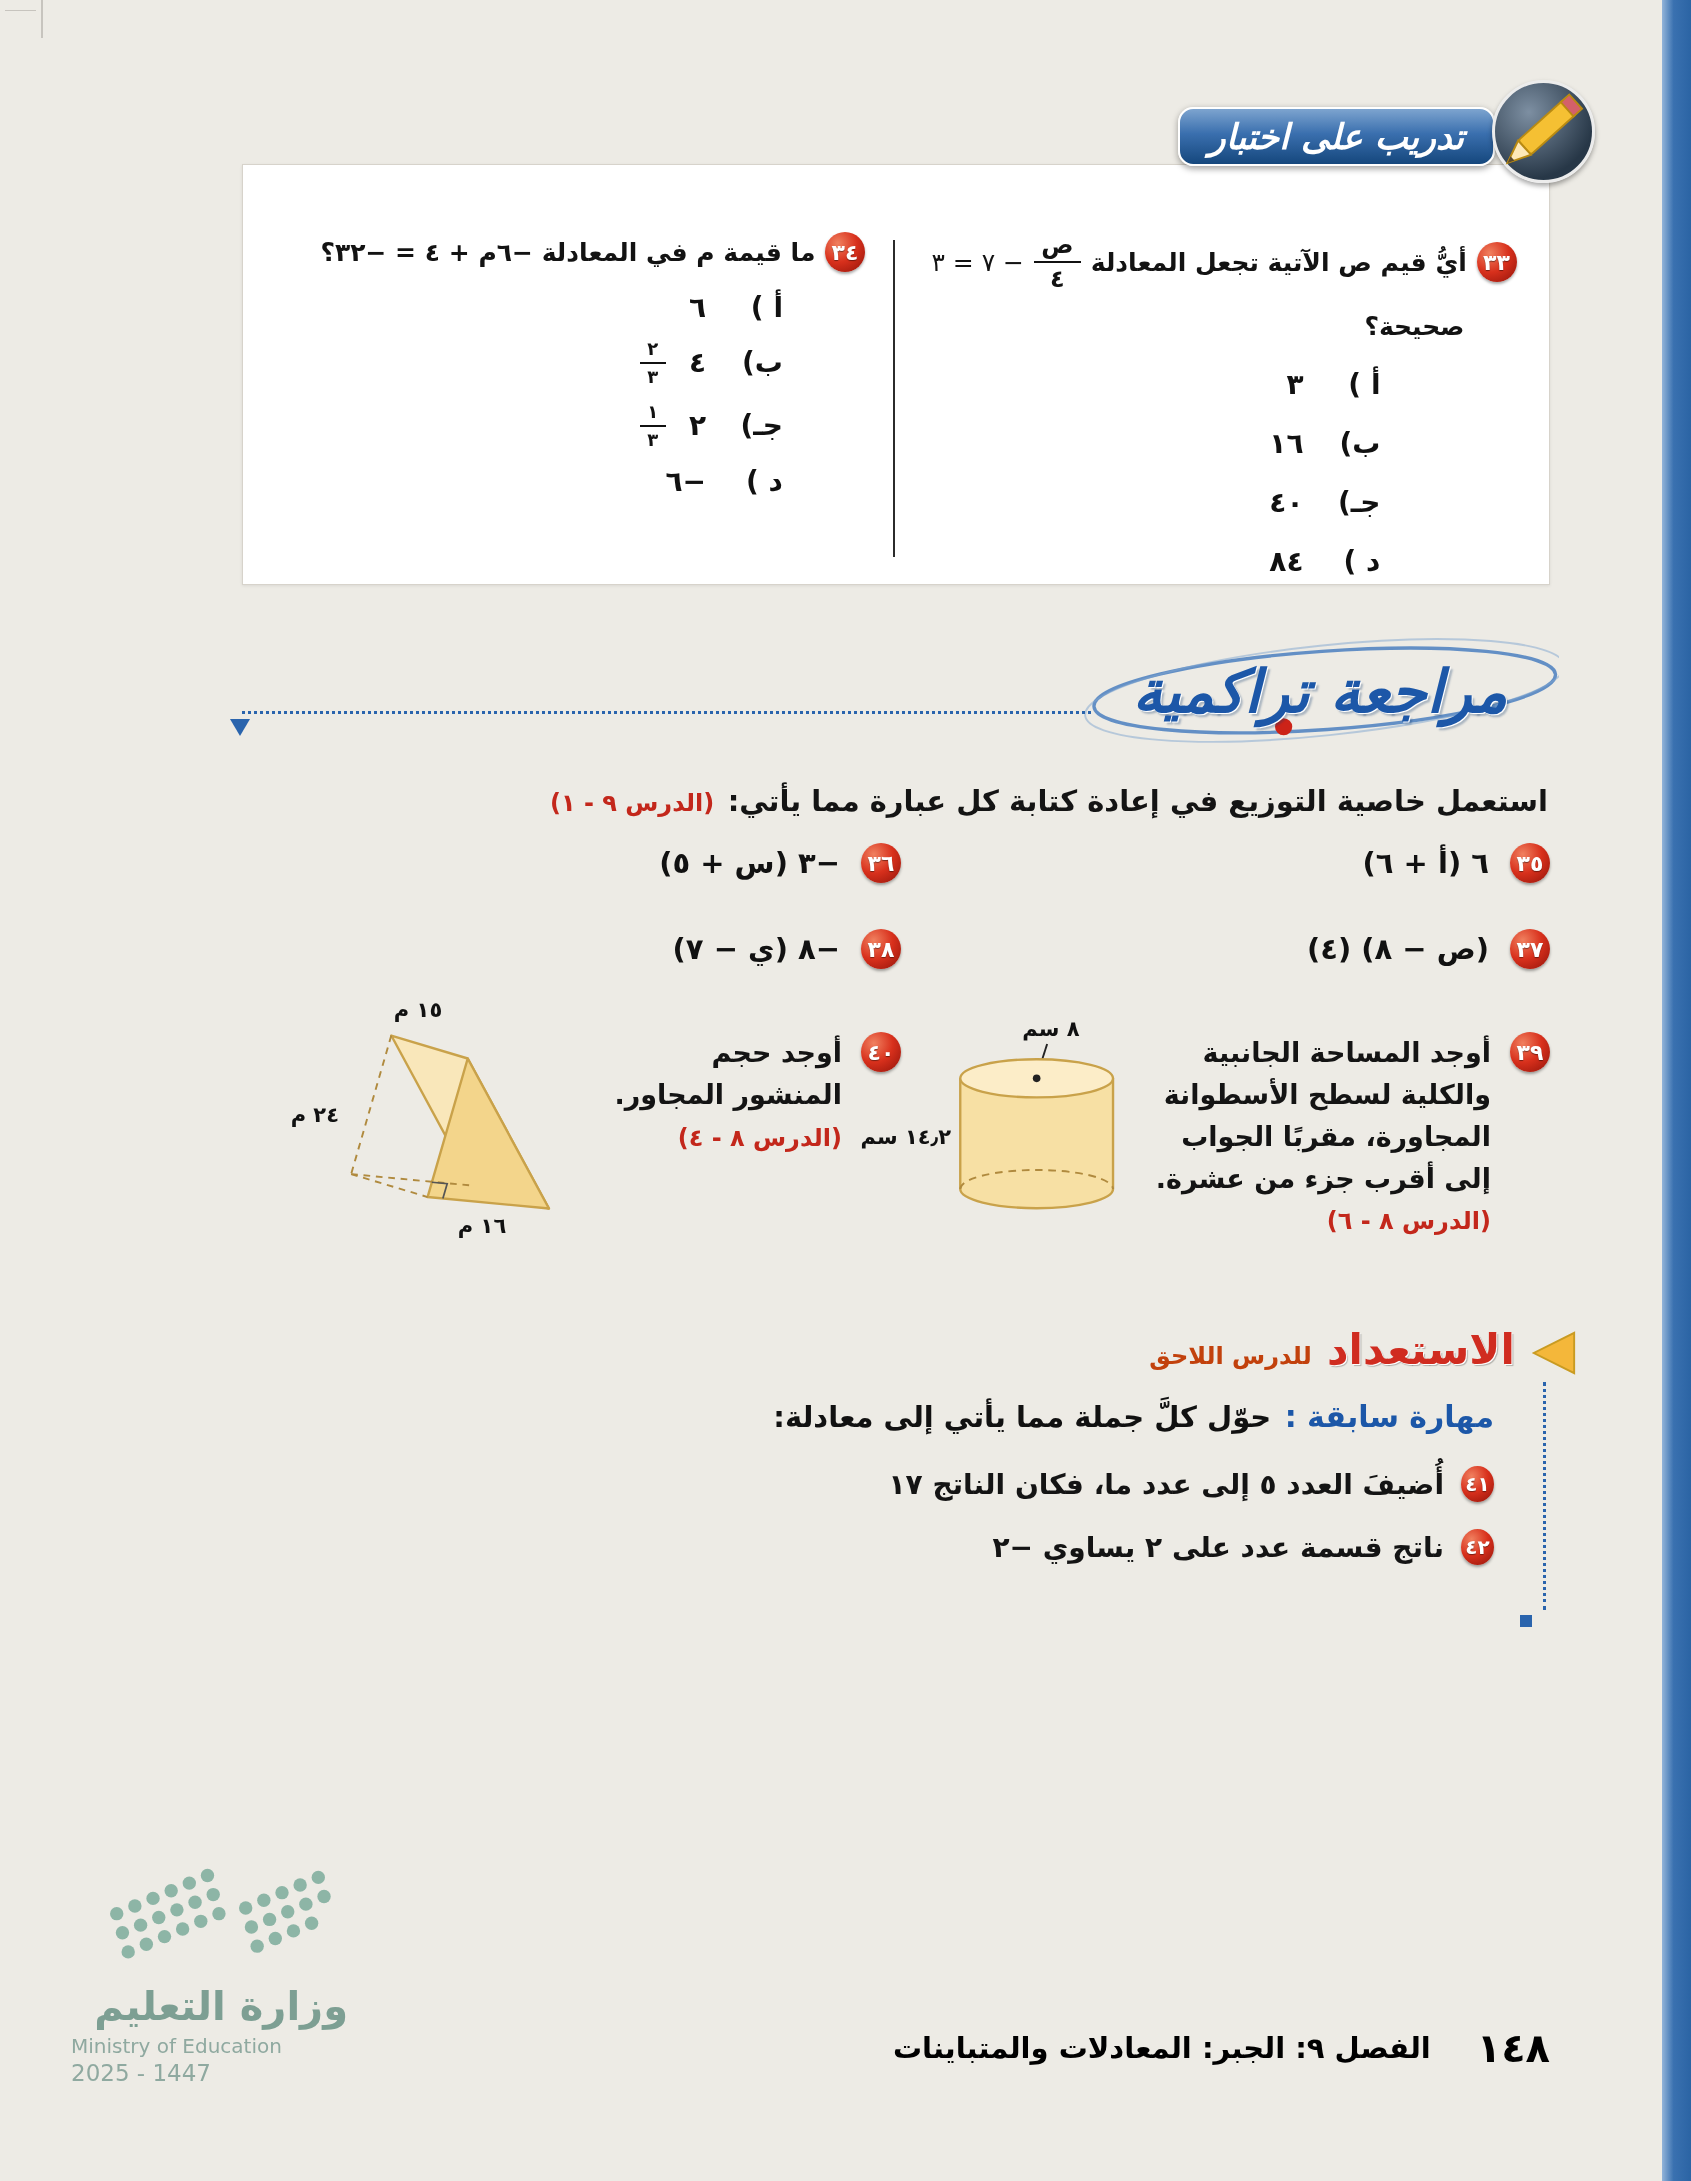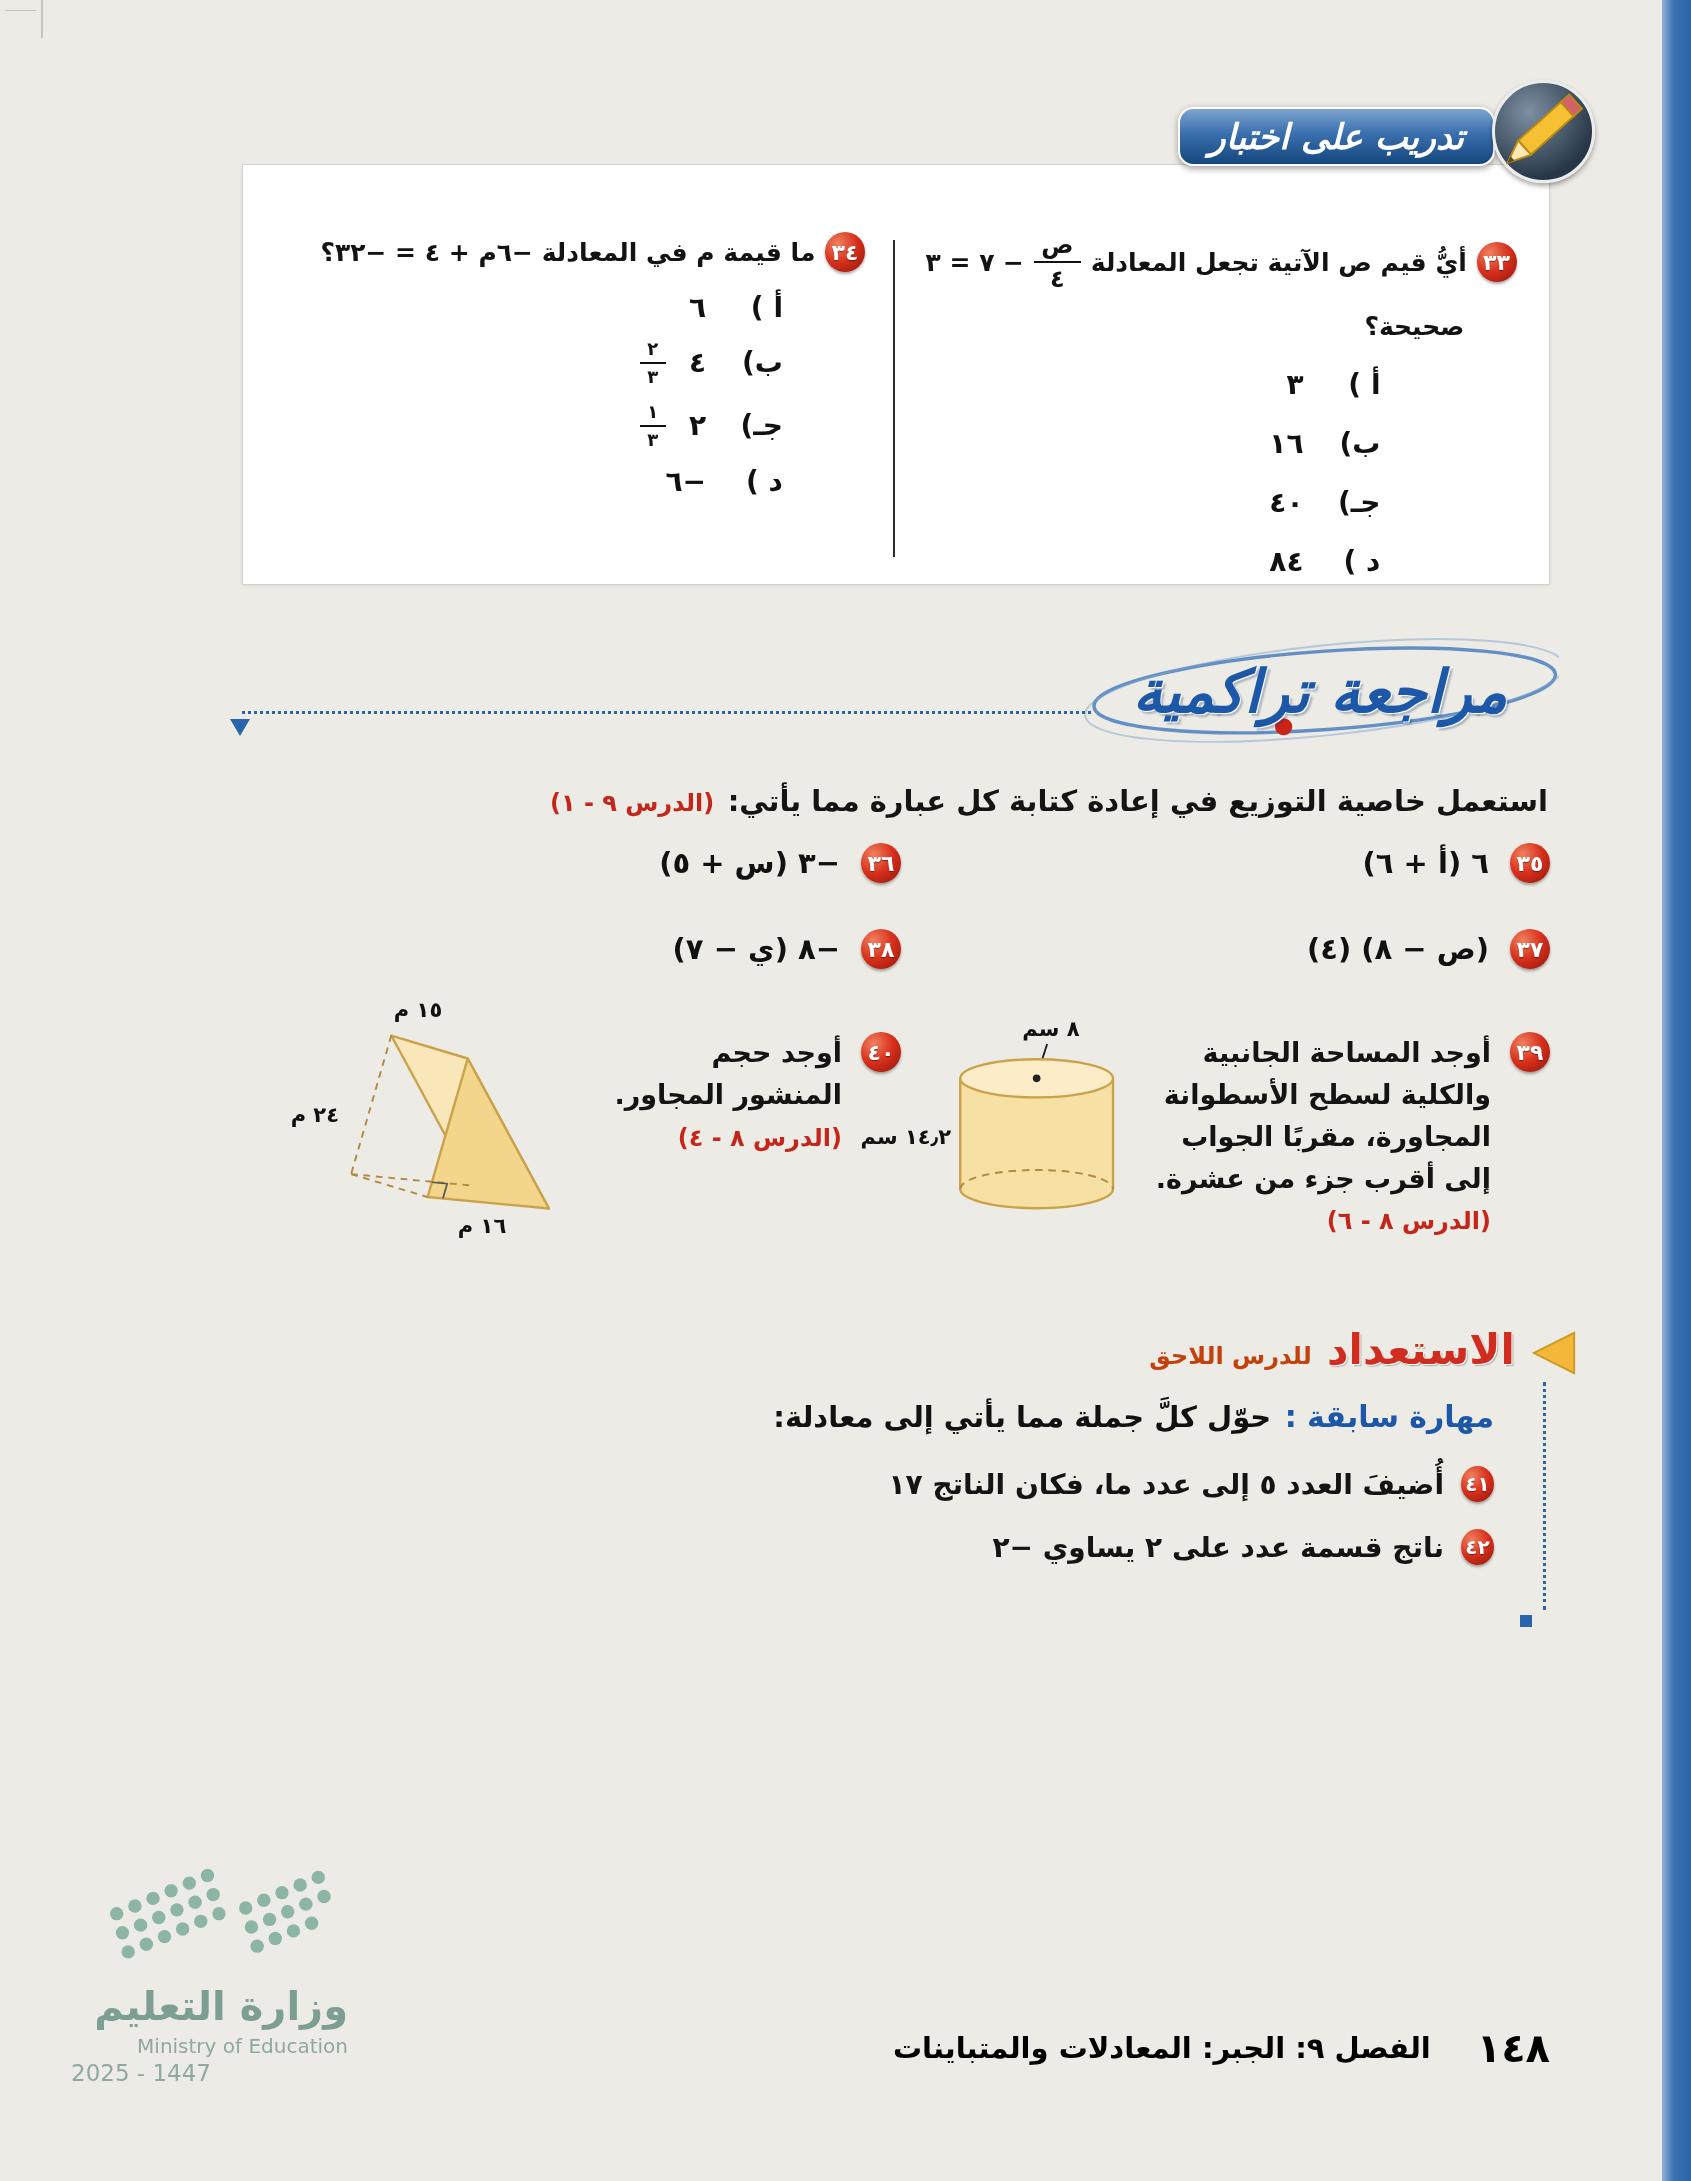--- a/index.html
+++ b/index.html
@@ -40,21 +40,21 @@
     color:#fff; font-size:22px; font-weight:bold; display:flex; align-items:center; justify-content:center;
     box-shadow:0 1.9px 2.9px rgba(0,0,0,.35); text-shadow:0 1px 1px rgba(0,0,0,.45); }
   .nbadge.sm { width:33px; height:36px; font-size:20px; }
 
   .frac { display:inline-flex; flex-direction:column; align-items:center; line-height:1.1; }
   .frac .fnum { border-bottom:2.4px solid #111; padding:0 7.6px 2.9px; }
   .frac .fden { padding-top:2.9px; }
   .f-lg { font-size:24px; font-weight:bold; }
   .f-sm { font-size:18px; font-weight:bold; }
 
-  .eqtail { unicode-bidi:bidi-override; direction:rtl; letter-spacing:1.9px; font-weight:bold; }
+  .eqtail { unicode-bidi:bidi-override; direction:rtl; letter-spacing:1.9px; font-weight:normal; }
 
   .opts { display:flex; flex-direction:column; font-size:28px; font-weight:bold; color:#111; }
   .opts33 { margin:27px 136px 0 0; gap:26px; }
   .opts34 { margin:19px 82px 0 0; gap:15.3px; }
   .opt { display:flex; align-items:center; gap:23px; }
   .opt .olabel { width:54px; }
 
   
   .review-head { position:absolute; top:635px; right:132px; width:478px; height:113px; }
   .review-head svg { position:absolute; inset:0; }
@@ -85,21 +85,21 @@
   .prep-vline { position:absolute; top:1382px; right:145px; width:0; height:228px; border-right:3.8px dotted #2a64ad; }
   .prep-square { position:absolute; top:1615px; right:159px; width:12.4px; height:12.4px; background:#2a64ad; }
   .skill-line { position:absolute; top:1399px; right:197px; display:flex; align-items:baseline; gap:13.4px; white-space:nowrap; }
   .skill-label { color:#1c57a8; font-size:30px; font-weight:bold; }
   .skill-text { font-size:29px; font-weight:bold; color:#111; }
   .prep-prob { position:absolute; display:flex; align-items:center; gap:17px; font-size:28px; font-weight:600; color:#141414; white-space:nowrap; }
 
   
   .logo { position:absolute; left:72px; top:1864px; width:277px; }
   .logo-ar { font-size:40px; font-weight:bold; color:#7d9f93; margin-top:7.6px; letter-spacing:1px; }
-  .logo-en { direction:ltr; text-align:right; font-size:20px; color:#8fa9a0; margin-top:5.7px; }
+  .logo-en { direction:ltr; text-align:left; font-size:20px; color:#8fa9a0; margin-top:5.7px; }
   .logo-years { direction:ltr; text-align:left; font-size:23px; color:#8fa9a0; margin-top:1.9px; }
 
   
   .footer-line { position:absolute; top:2025px; right:141px; display:flex; align-items:center; gap:46px; }
   .page-num { font-size:40px; font-weight:bold; color:#000; }
   .chapter { font-size:29px; font-weight:bold; color:#000; white-space:nowrap; }
 </style>
 </head>
 <body>
 

